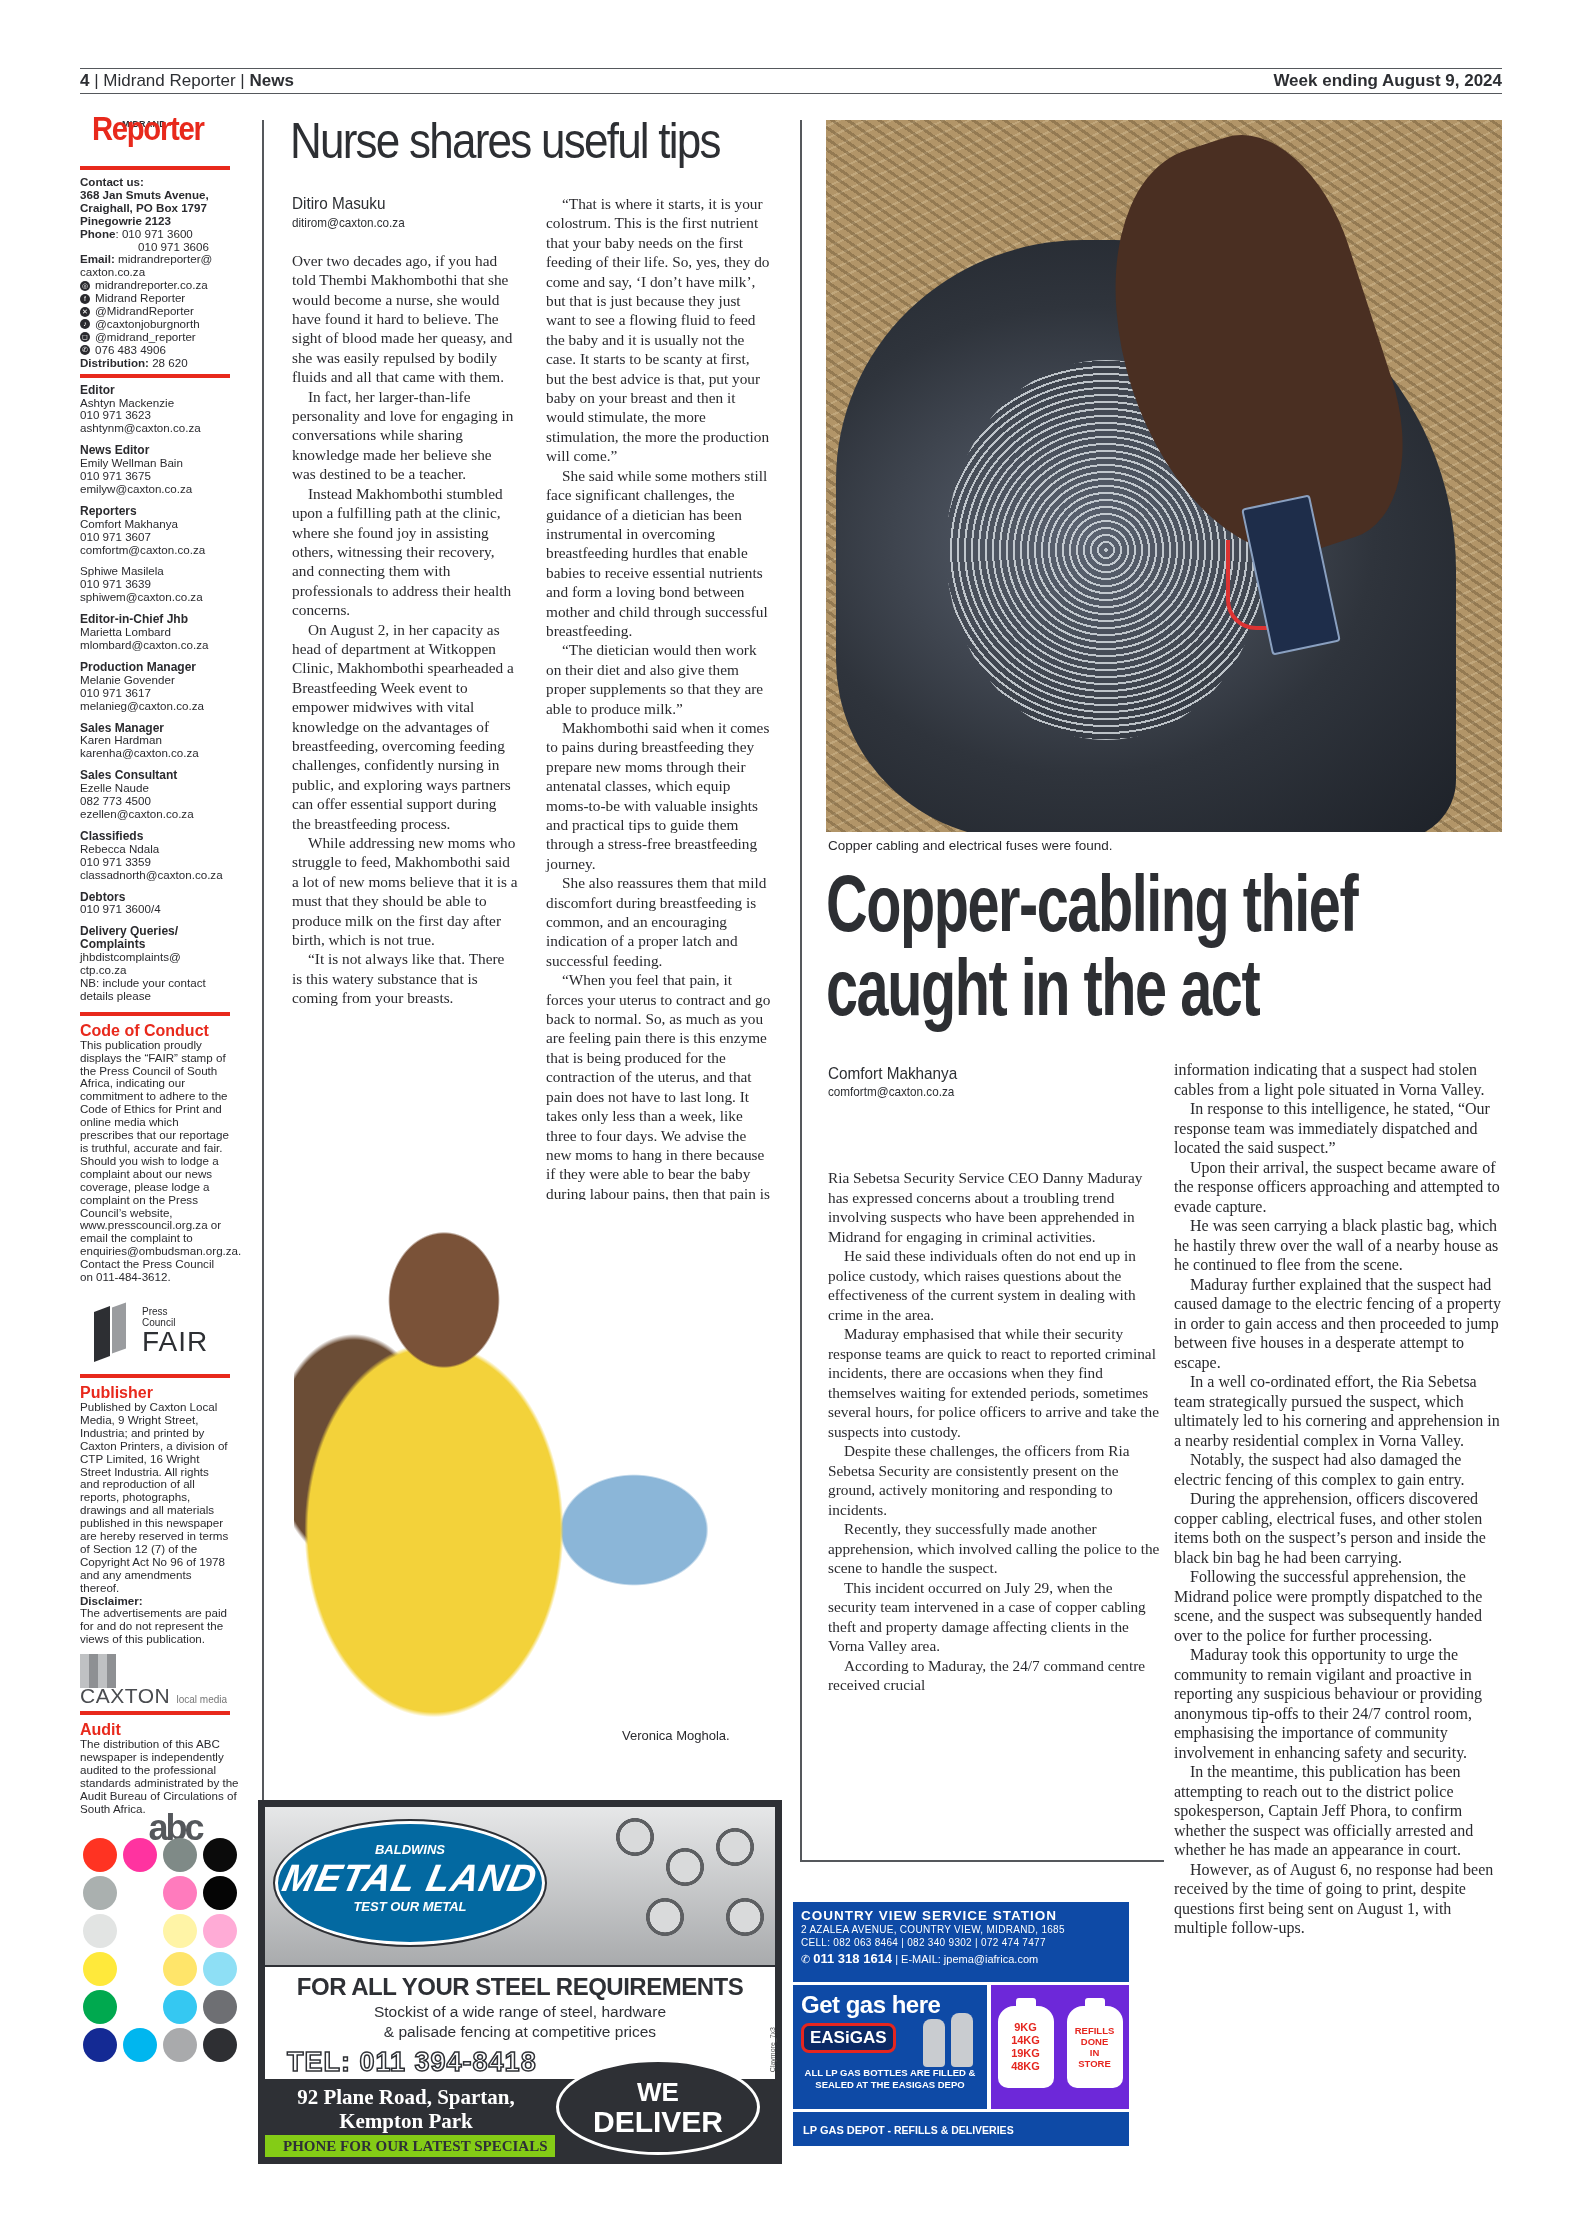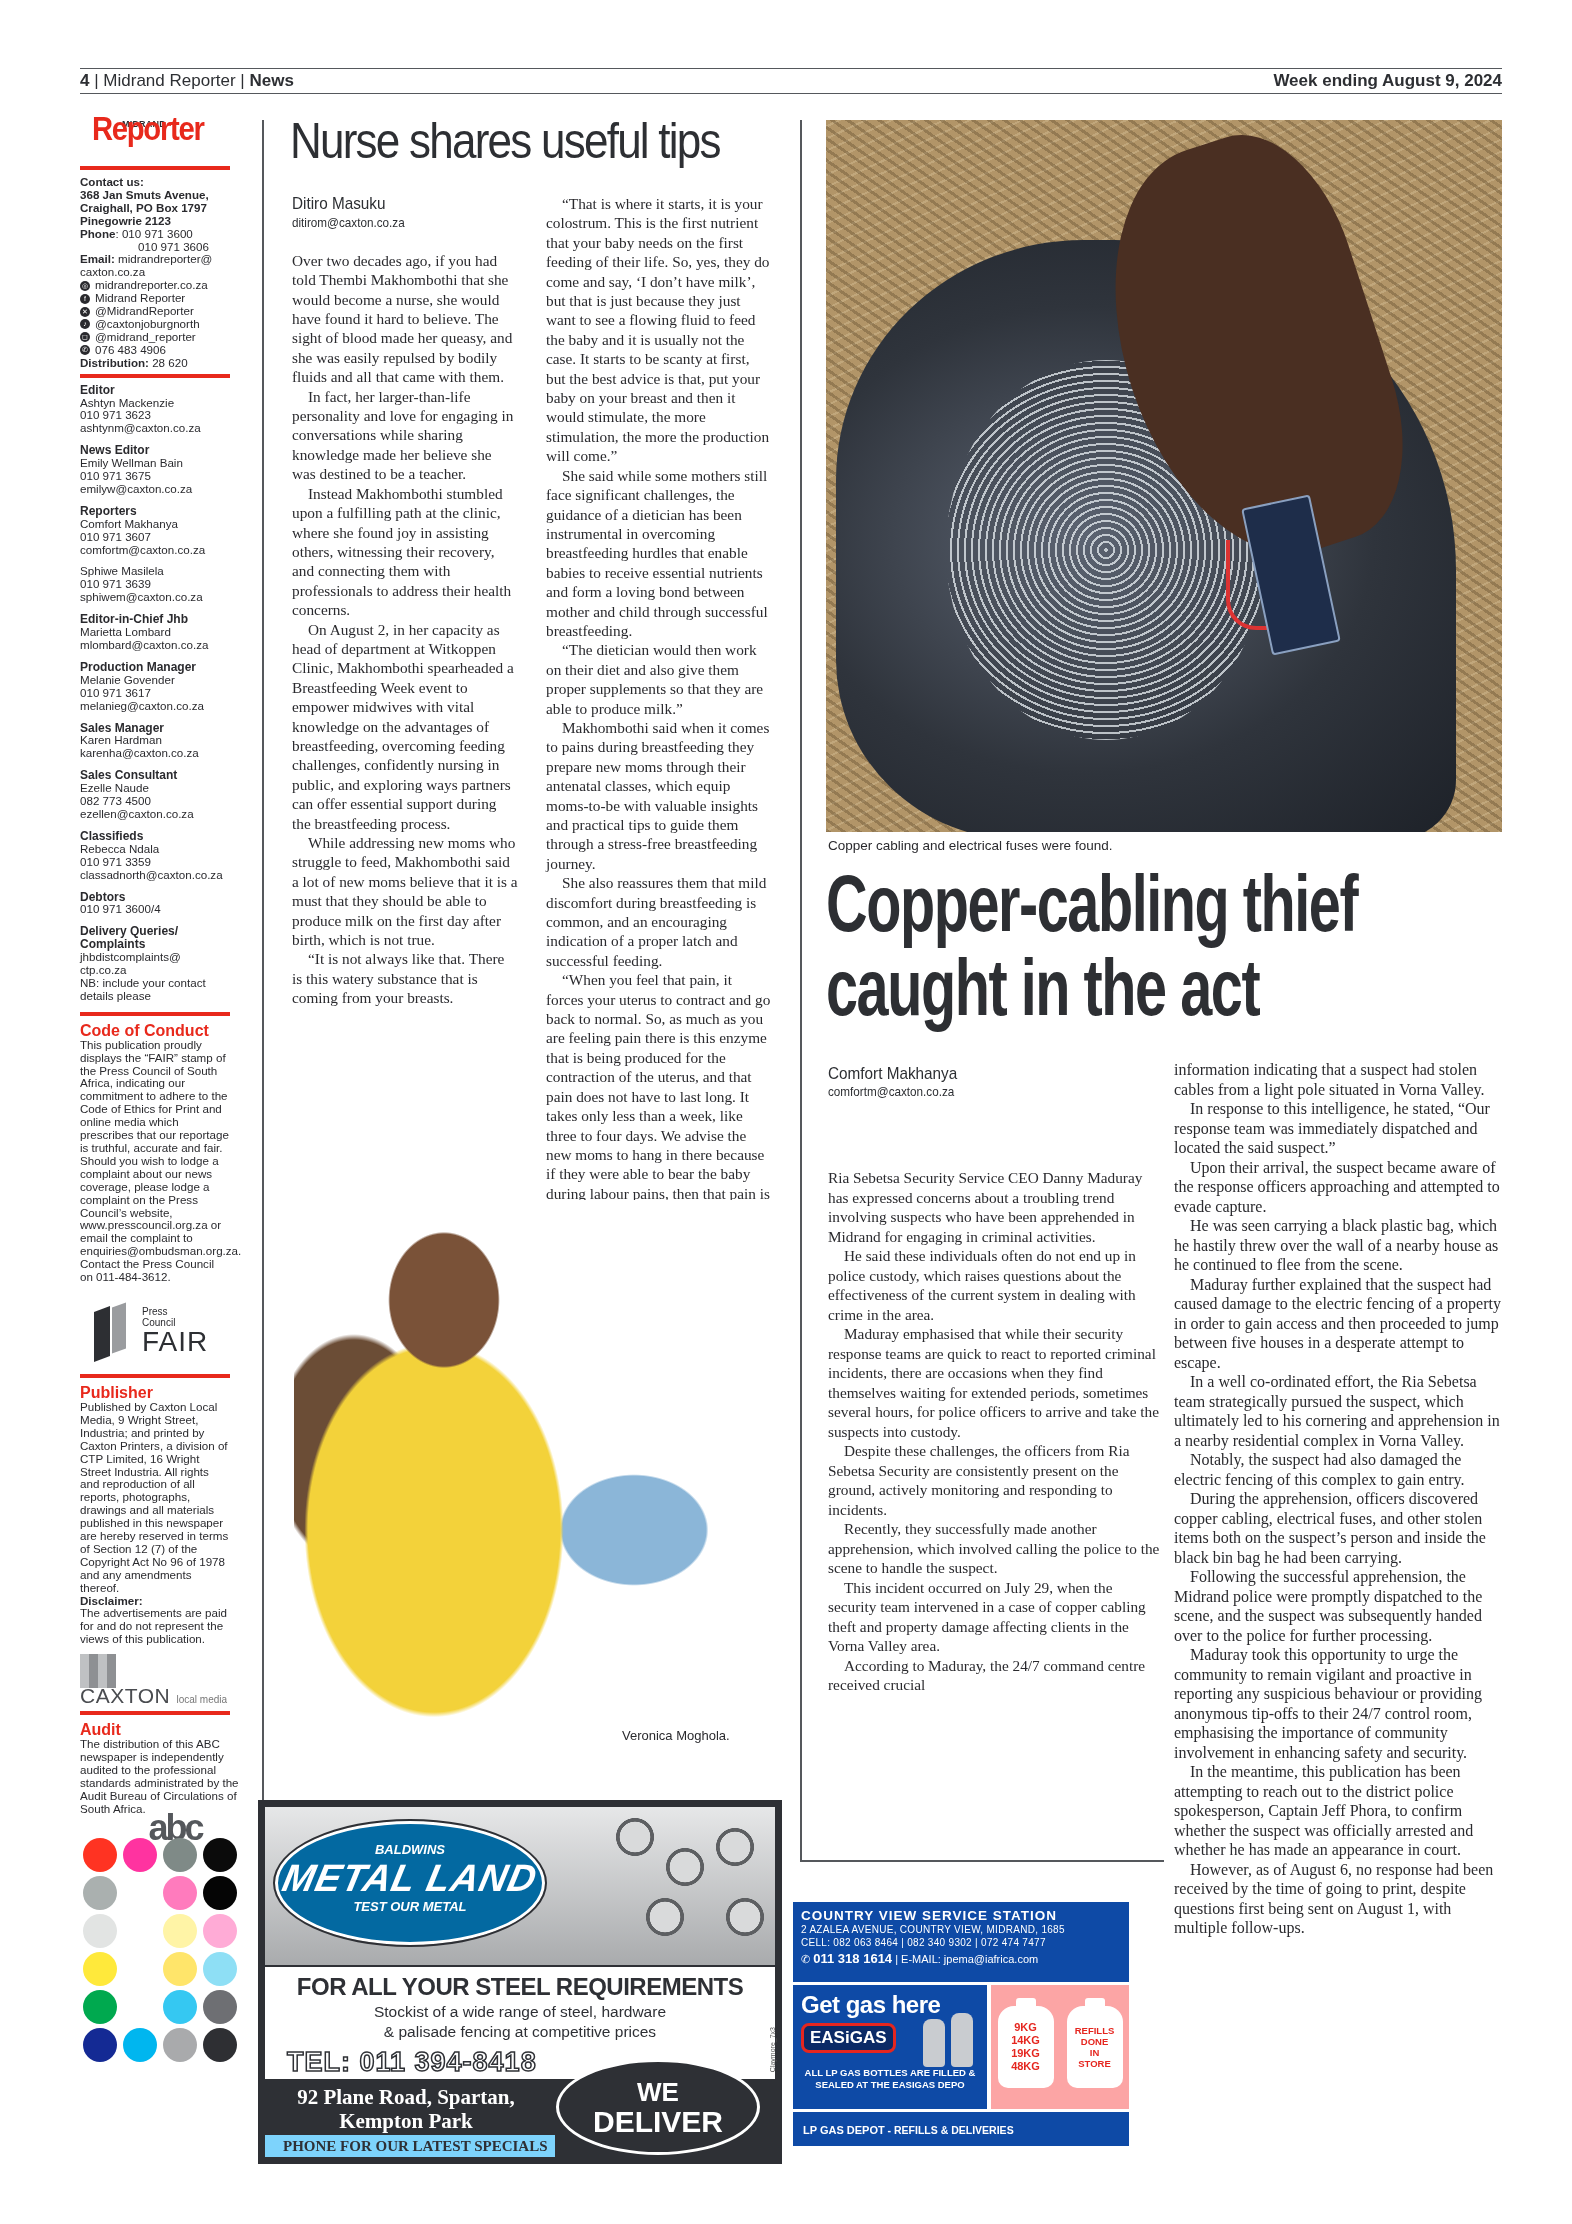--- a/index.html
+++ b/index.html
@@ -88,36 +88,36 @@
   .ad-metal .oval .t1 { margin-top: 18px; font-size: 13px; font-weight: 700; font-style: italic; }
   .ad-metal .oval .t2 { font-size: 38px; font-weight: 700; font-style: italic; letter-spacing: 1px; line-height: 42px; transform: skewX(-12deg); }
   .ad-metal .oval .t3 { font-size: 13px; font-weight: 700; font-style: italic; }
   .ad-metal .white { position: absolute; left: 4px; top: 164px; width: 510px; height: 112px; background: #fff; text-align: center; }
   .ad-metal .req { font-size: 24px; font-weight: 700; color: #2e3035; letter-spacing: -0.5px; margin-top: 6px; }
   .ad-metal .stock { font-size: 15.5px; color: #2e3035; line-height: 18px; margin-top: 2px; }
   .ad-metal .tel { position: absolute; left: 22px; top: 80px; font-size: 27px; font-weight: 700; color: #fff; -webkit-text-stroke: 1.5px #2e3035; letter-spacing: 1px; }
   .ad-metal .claymore { position: absolute; right: 6px; top: 60px; font-size: 7px; color: #555; transform: rotate(-90deg); transform-origin: right top; }
   .ad-metal .addr { position: absolute; left: 10px; top: 282px; width: 270px; text-align: center; color: #fff; font-family: "Liberation Serif", serif; font-weight: 700; font-size: 21px; line-height: 24px; }
   .ad-metal .deliver { position: absolute; left: 295px; top: 256px; width: 204px; height: 96px; border-radius: 50%; background: #2e3035; border: 3px solid #fff; text-align: center; color: #fff; font-weight: 700; font-size: 26px; line-height: 29px; padding-top: 16px; }
-  .ad-metal .specials { position: absolute; left: 4px; top: 332px; width: 290px; height: 22px; background: #7dd3fc; font-family: "Liberation Serif", serif; font-weight: 700; font-size: 15px; color: #2e3035; padding-left: 18px; line-height: 22px; }
+  .ad-metal .specials { position: absolute; left: 4px; top: 332px; width: 290px; height: 22px; background: #84cc16; font-family: "Liberation Serif", serif; font-weight: 700; font-size: 15px; color: #2e3035; padding-left: 18px; line-height: 22px; }
 
   
   .ad-gas { position: absolute; left: 793px; top: 1902px; width: 336px; height: 250px; background: #fff; font-family: "Liberation Sans", sans-serif; color: #fff; }
   .ad-gas .top { position: absolute; left: 0; top: 0; width: 336px; height: 80px; background: #0e4aa6; padding: 6px 8px; }
   .ad-gas .top .name { font-size: 13.5px; font-weight: 700; letter-spacing: 1px; }
   .ad-gas .top .l { font-size: 10px; letter-spacing: 0.3px; line-height: 13px; }
   .ad-gas .top .ph { font-size: 11px; margin-top: 2px; }
   .ad-gas .top .ph b { font-size: 13px; }
   .ad-gas .mid-l { position: absolute; left: 0; top: 83px; width: 194px; height: 124px; background: #0e4aa6; padding: 6px 8px; }
   .ad-gas .mid-l .get { font-size: 24px; font-weight: 700; letter-spacing: -0.5px; }
   .ad-gas .easigas { display: inline-block; margin-top: 4px; background: #0b2a66; border: 3px solid #e5261f; border-radius: 8px; padding: 2px 6px; font-weight: 700; font-size: 17px; }
   .ad-gas .bottle-photo { position: absolute; left: 130px; top: 34px; width: 22px; height: 48px; background: #c9ccd0; border-radius: 8px 8px 4px 4px; }
   .ad-gas .bottle-photo.b2 { left: 158px; top: 28px; height: 54px; }
   .ad-gas .mid-l .note { position: absolute; left: 4px; top: 82px; width: 186px; text-align: center; font-size: 9.5px; font-weight: 700; line-height: 12px; }
-  .ad-gas .mid-r { position: absolute; left: 198px; top: 83px; width: 138px; height: 124px; background: #fca5a5; display: flex; justify-content: space-around; align-items: center; }
+  .ad-gas .mid-r { position: absolute; left: 198px; top: 83px; width: 138px; height: 124px; background: #6d28d9; display: flex; justify-content: space-around; align-items: center; }
   .ad-gas .cyl { width: 56px; height: 82px; background: #fff; border-radius: 16px 16px 10px 10px; color: #e5261f; font-weight: 700; text-align: center; display: flex; flex-direction: column; justify-content: center; position: relative; }
   .ad-gas .cyl::before { content: ""; position: absolute; left: 18px; top: -8px; width: 20px; height: 10px; background: #fff; border-radius: 3px 3px 0 0; }
   .ad-gas .cyl .kg { font-size: 11px; line-height: 13px; }
   .ad-gas .cyl .rf { font-size: 9.5px; line-height: 11px; }
   .ad-gas .bottom { position: absolute; left: 0; top: 210px; width: 336px; height: 34px; background: #0e4aa6; line-height: 34px; padding-left: 10px; }
   .ad-gas .bottom b { font-size: 11px; }
   .ad-gas .bottom span { font-size: 10.5px; font-weight: 700; }
 </style>
 </head>
 <body>

